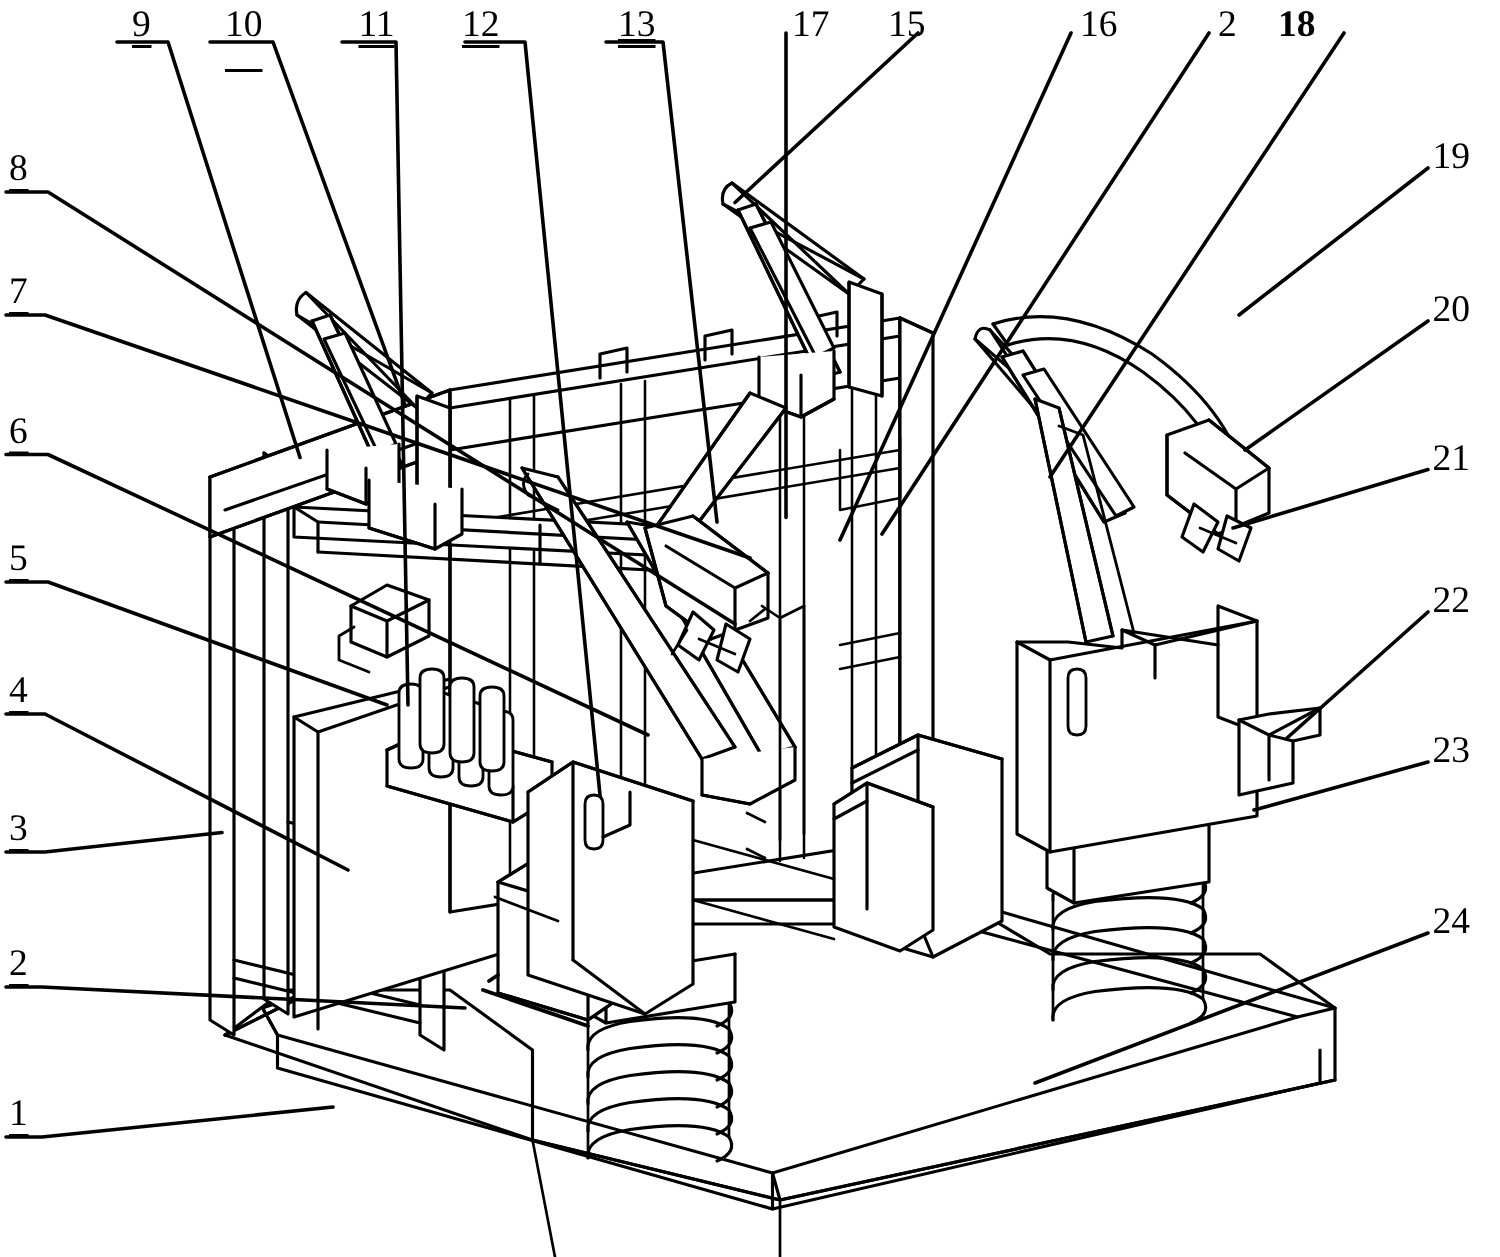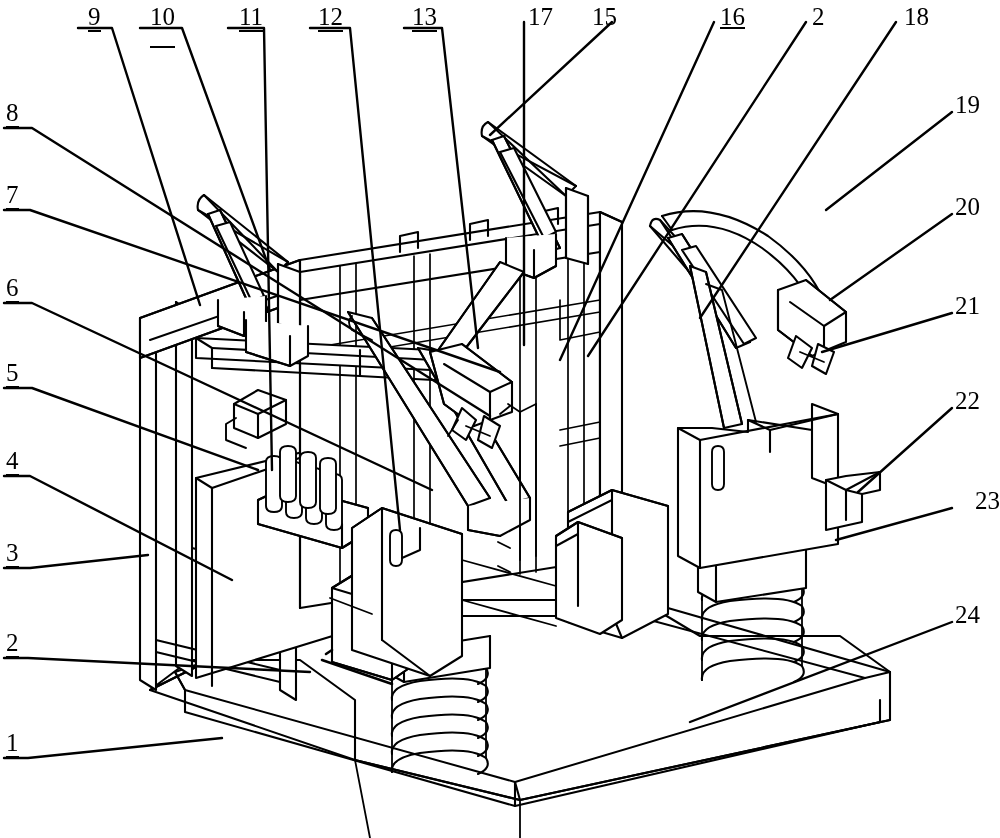--- a/index.html
+++ b/index.html
@@ -357,36 +357,36 @@
         <polyline points="952,408 858,492"></polyline>
         <polyline points="952,508 836,540"></polyline>
         <polyline points="952,622 690,722"></polyline>
       </g>
 </svg>
 
 <div id="labels">
       <div class="lbl" style="left: 88px; top: 4px; border-bottom: 2.4px solid rgb(0, 0, 0); padding-bottom: 1px;">9</div>
       <div class="lbl" style="left: 150px; top: 4px; border-bottom: 2.4px solid rgb(0, 0, 0); padding-bottom: 17px;">10</div>
       <div class="lbl" style="left: 239px; top: 4px; border-bottom: 2.4px solid rgb(0, 0, 0); padding-bottom: 1px;">11</div>
-      <div class="lbl" style="left: 318px; top: 4px; border-bottom: 2.4px solid rgb(0, 0, 0); padding-bottom: 1px;">12</div>
+      <div class="lbl" style="left: 308px; top: 4px; border-bottom: 2.4px solid rgb(0, 0, 0); padding-bottom: 1px;">12</div>
       <div class="lbl" style="left: 412px; top: 4px; border-bottom: 2.4px solid rgb(0, 0, 0); padding-bottom: 1px; text-decoration: underline;">13</div>
       <div class="lbl" style="left: 528px; top: 4px;">17</div>
       <div class="lbl" style="left: 592px; top: 4px;">15</div>
-      <div class="lbl" style="left: 720px; top: 4px; text-decoration: underline;">16</div>
+      <div class="lbl" style="left: 720px; top: 4px;">16</div>
       <div class="lbl" style="left: 812px; top: 4px;">2</div>
-      <div class="lbl" style="left: 904px; top: 4px;">18</div>
+      <div class="lbl" style="left: 852px; top: 4px; font-weight: bold;">18</div>
       <div class="lbl" style="left: 6px; top: 100px; border-bottom: 2.4px solid rgb(0, 0, 0); padding-bottom: 1px;">8</div>
       <div class="lbl" style="left: 6px; top: 182px; border-bottom: 2.4px solid rgb(0, 0, 0); padding-bottom: 1px;">7</div>
       <div class="lbl" style="left: 6px; top: 275px; border-bottom: 2.4px solid rgb(0, 0, 0); padding-bottom: 1px;">6</div>
       <div class="lbl" style="left: 6px; top: 360px; border-bottom: 2.4px solid rgb(0, 0, 0); padding-bottom: 1px;">5</div>
       <div class="lbl" style="left: 6px; top: 448px; border-bottom: 2.4px solid rgb(0, 0, 0); padding-bottom: 1px;">4</div>
       <div class="lbl" style="left: 6px; top: 540px; border-bottom: 2.4px solid rgb(0, 0, 0); padding-bottom: 1px;">3</div>
       <div class="lbl" style="left: 6px; top: 630px; border-bottom: 2.4px solid rgb(0, 0, 0); padding-bottom: 1px;">2</div>
       <div class="lbl" style="left: 6px; top: 730px; border-bottom: 2.4px solid rgb(0, 0, 0); padding-bottom: 1px;">1</div>
       <div class="lbl" style="left: 955px; top: 92px;">19</div>
       <div class="lbl" style="left: 955px; top: 194px;">20</div>
       <div class="lbl" style="left: 955px; top: 293px;">21</div>
       <div class="lbl" style="left: 955px; top: 388px;">22</div>
-      <div class="lbl" style="left: 955px; top: 488px; margin-left: 20px;">23</div>
+      <div class="lbl" style="left: 955px; top: 488px;">23</div>
       <div class="lbl" style="left: 955px; top: 602px;">24</div>
     </div>
 
 </div>
 
 </body></html>

